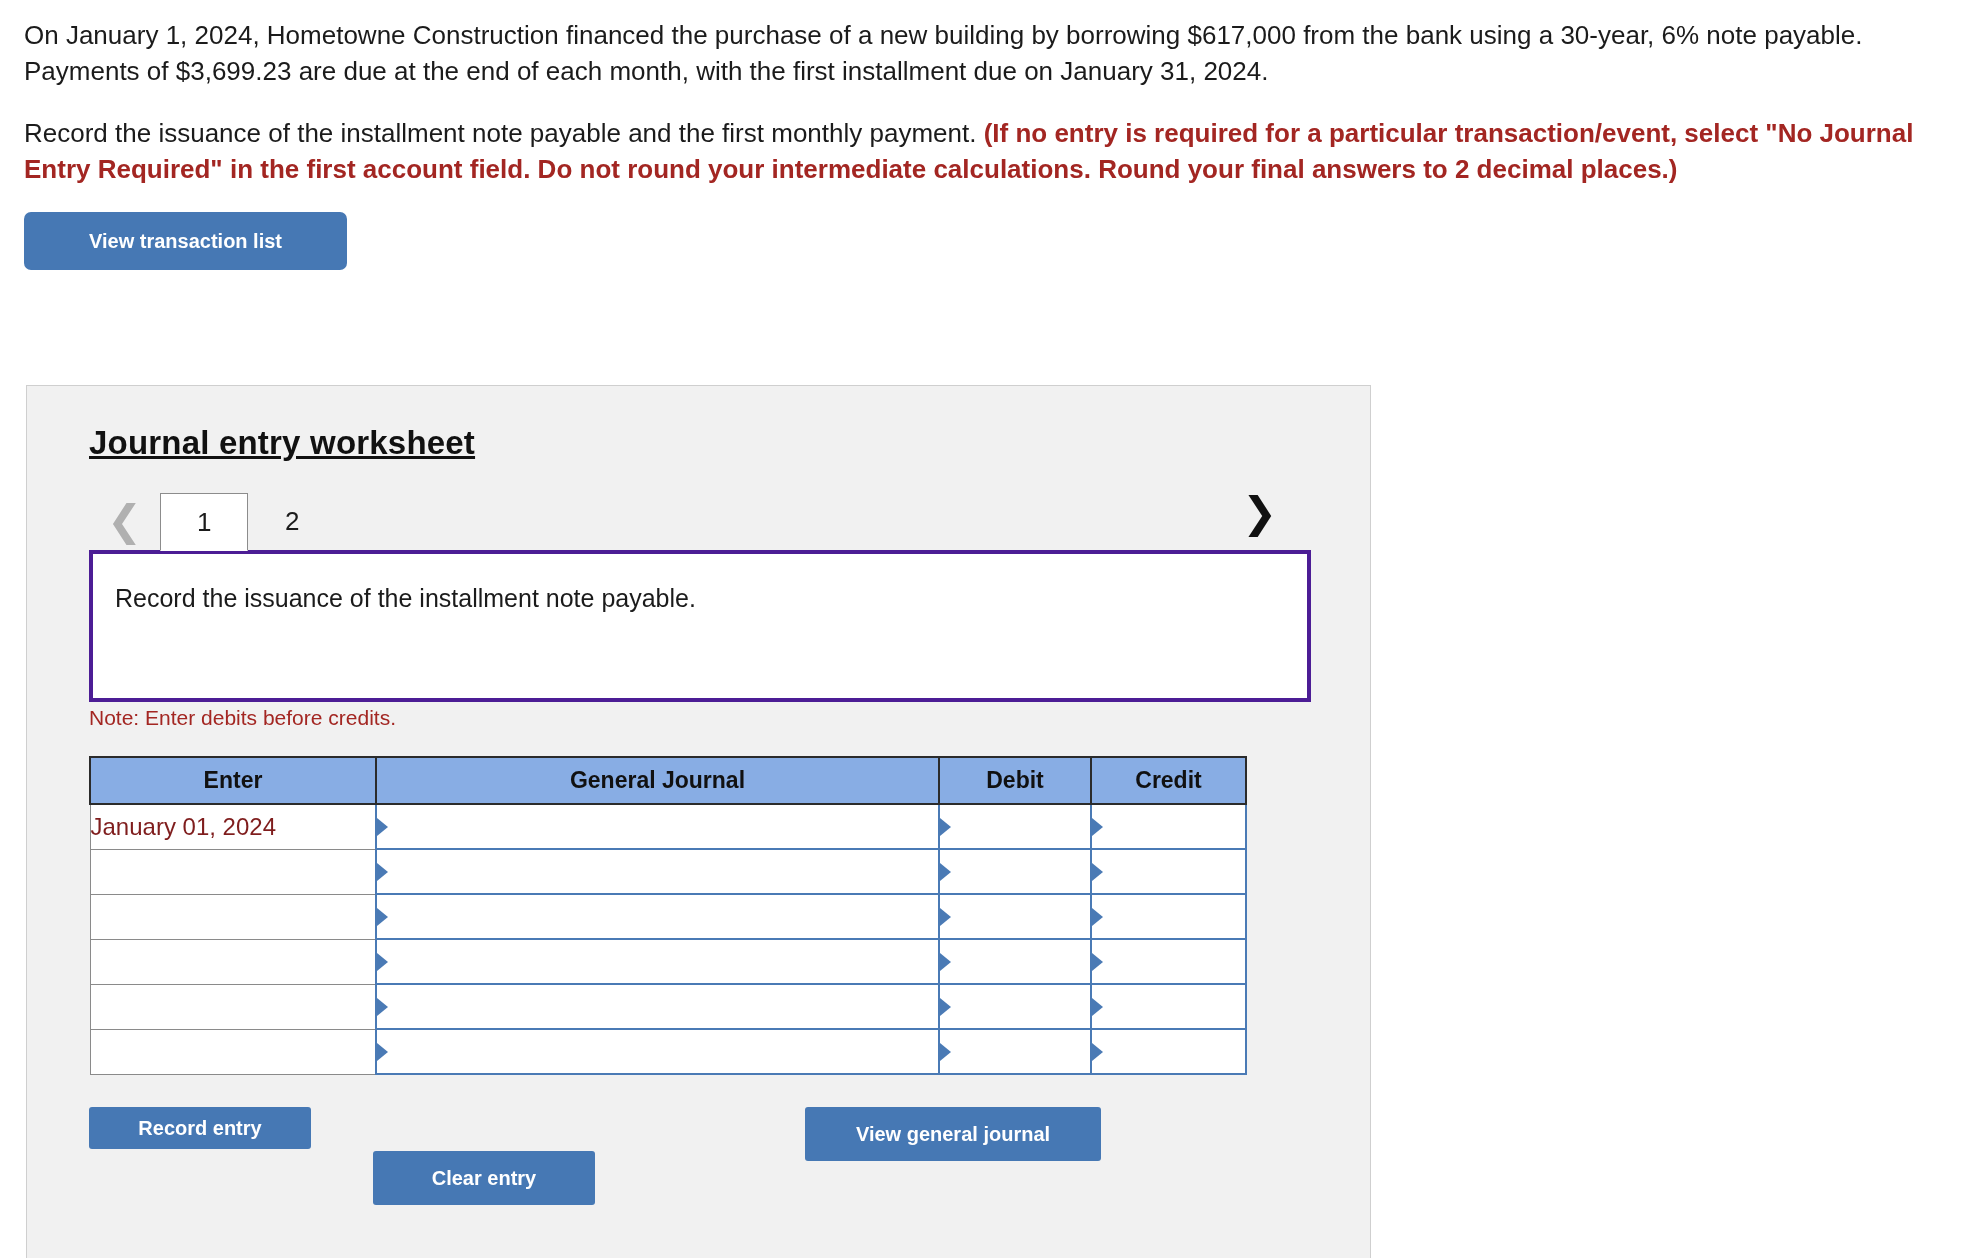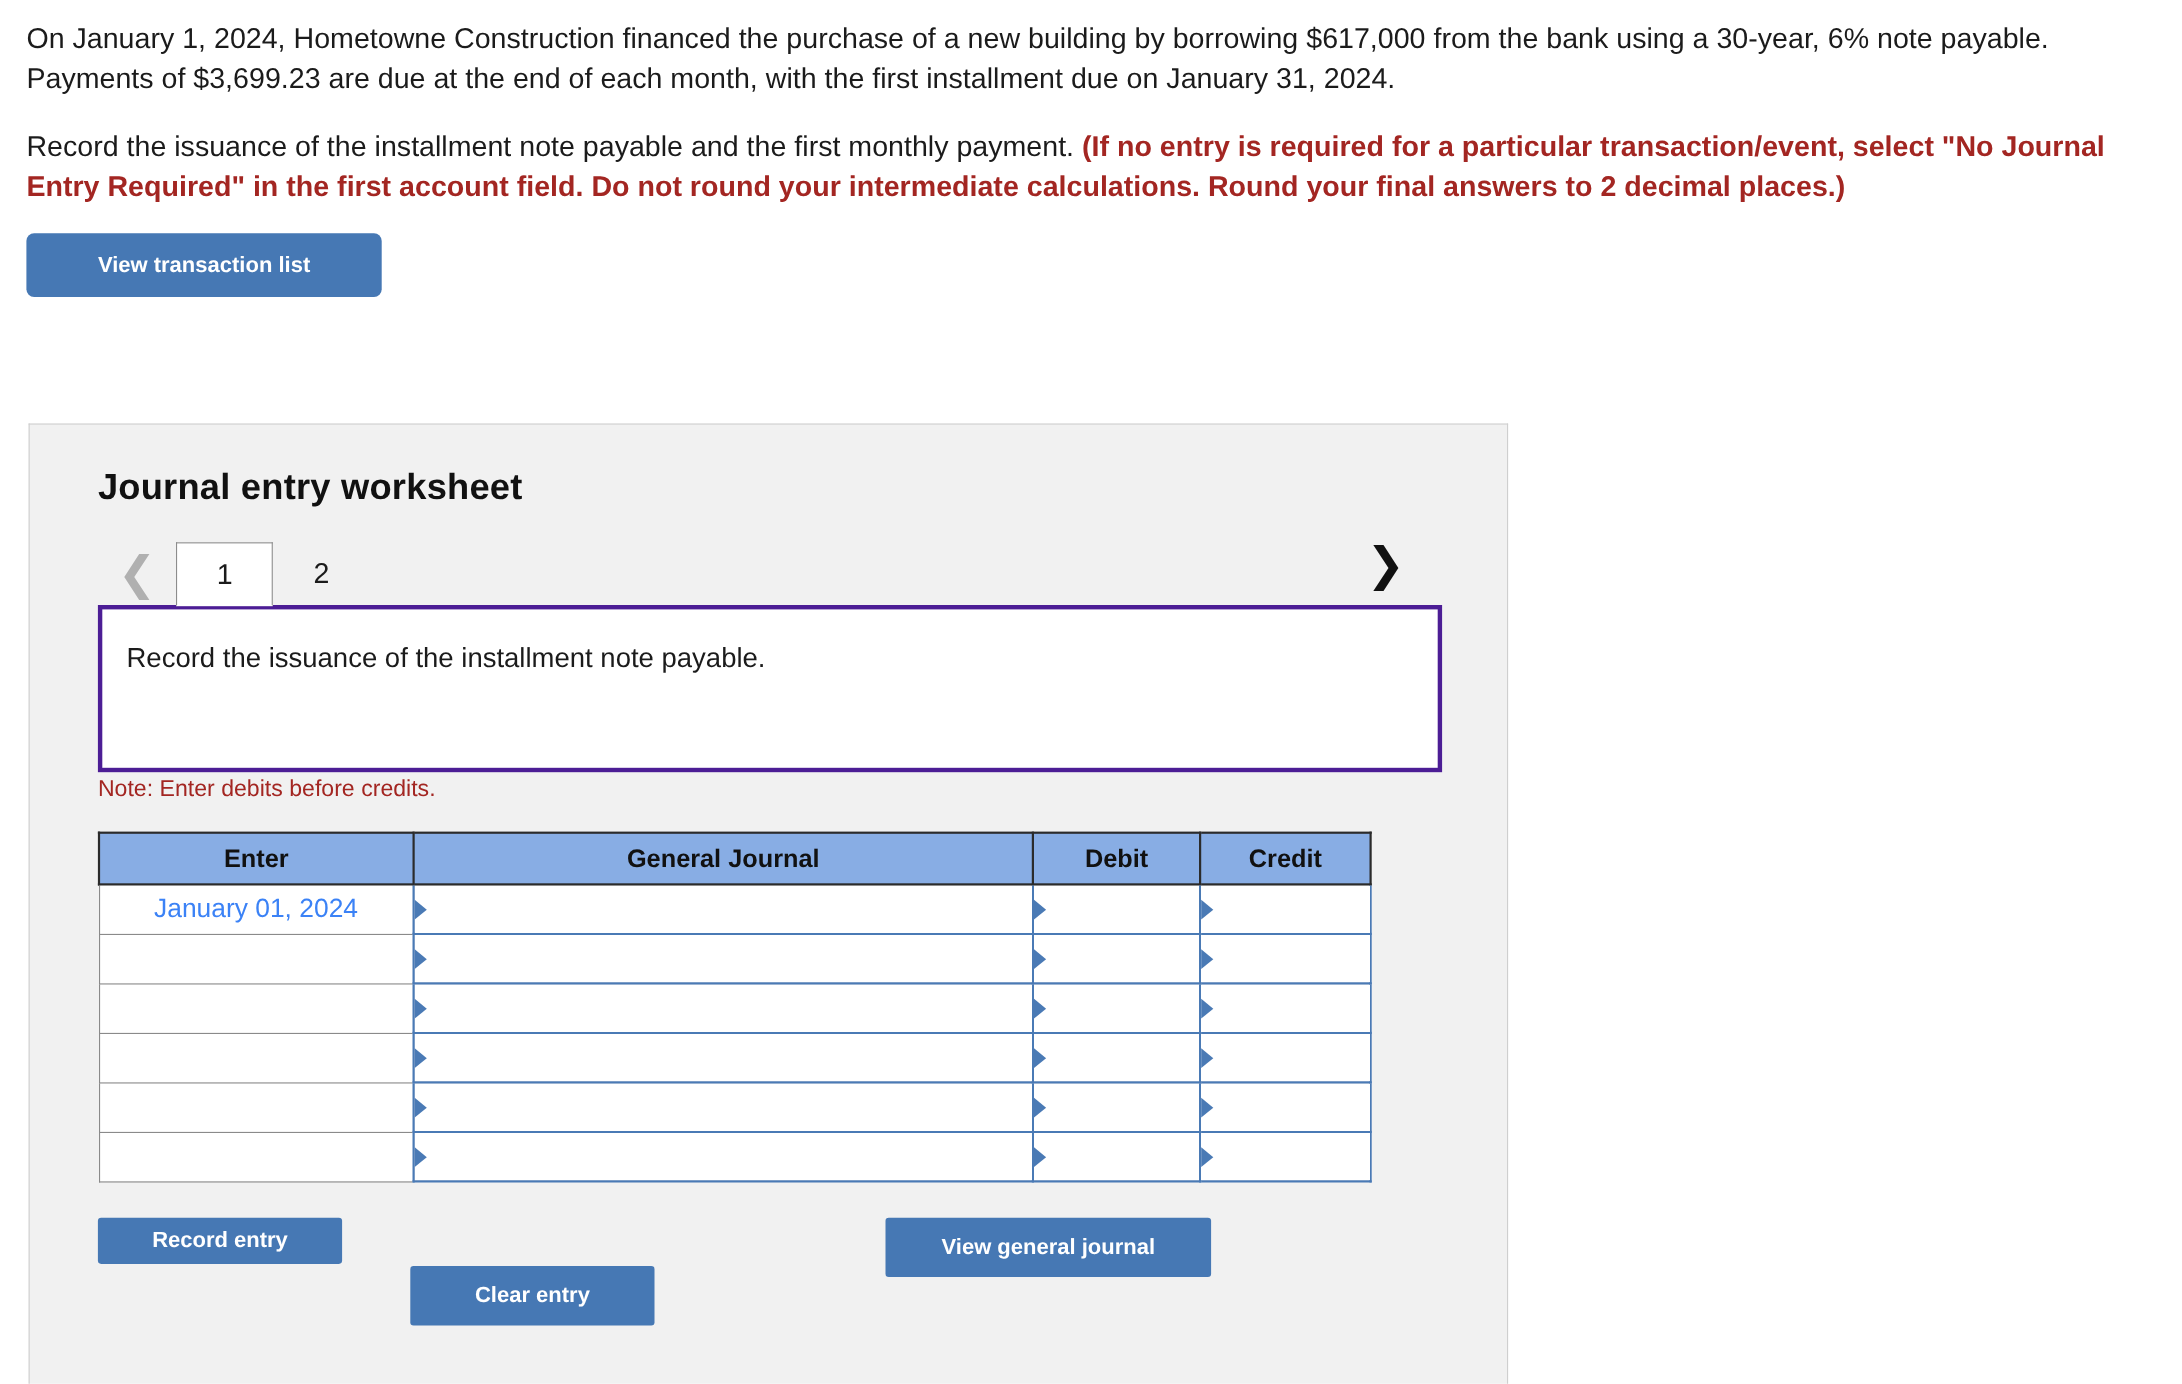--- a/index.html
+++ b/index.html
@@ -66,20 +66,21 @@
     background: #f1f1f1;
     border: 1px solid #cfcfcf;
     border-bottom: none;
   }
   .worksheet-title {
     font-size: 33px;
     font-weight: bold;
     color: #111111;
     margin: 38px 0 0 62px;
     letter-spacing: 0.2px;
+    text-decoration: underline;
   }
 
   
   .tab-row {
     position: relative;
     margin: 26px 0 0 0;
     height: 62px;
     display: flex;
     align-items: flex-end;
     padding-left: 80px;
@@ -165,23 +166,22 @@
   .col-cre  { width: 155px; }
 
   .jtable td {
     padding: 0;
     height: 45px;
     vertical-align: middle;
   }
   .cell-date {
     border: 1px solid #8a8a8a;
     background: #ffffff;
-    text-align: center;
     font-size: 24px;
-    color: #3b82f6;
+    color: #7f1d1d;
   }
   .cell-input {
     position: relative;
     background: #ffffff;
     border: 2px solid #4a7ab5;
     border-right: 2px solid #4a7ab5;
   }
   .cell-input .marker {
     position: absolute;
     left: 0px;

